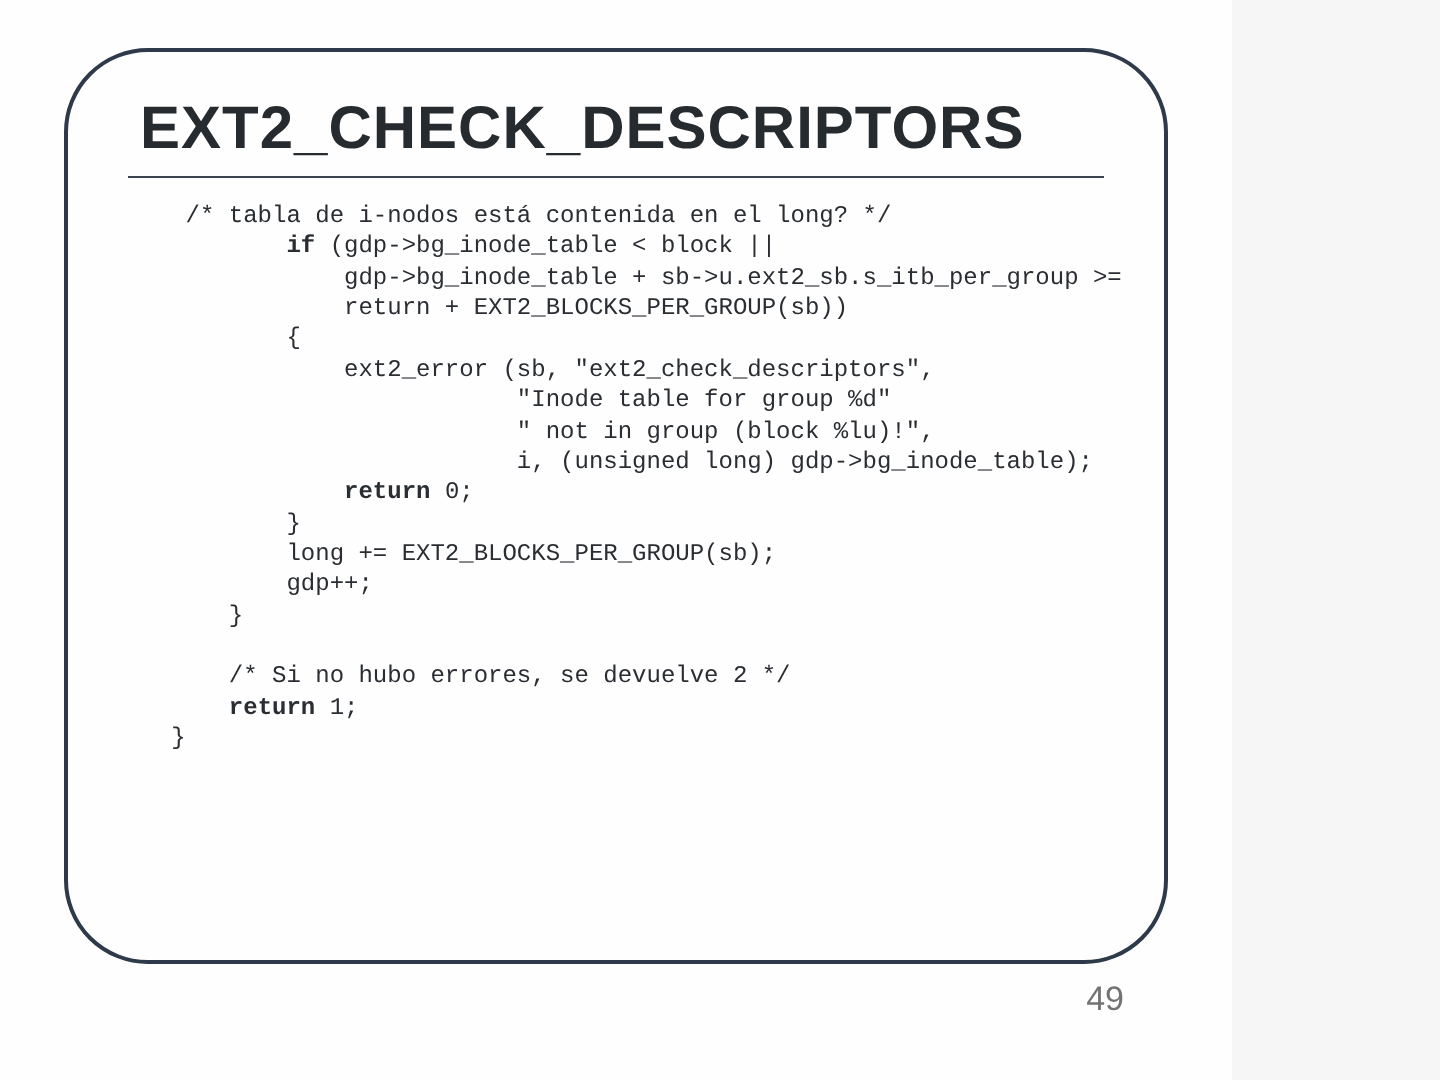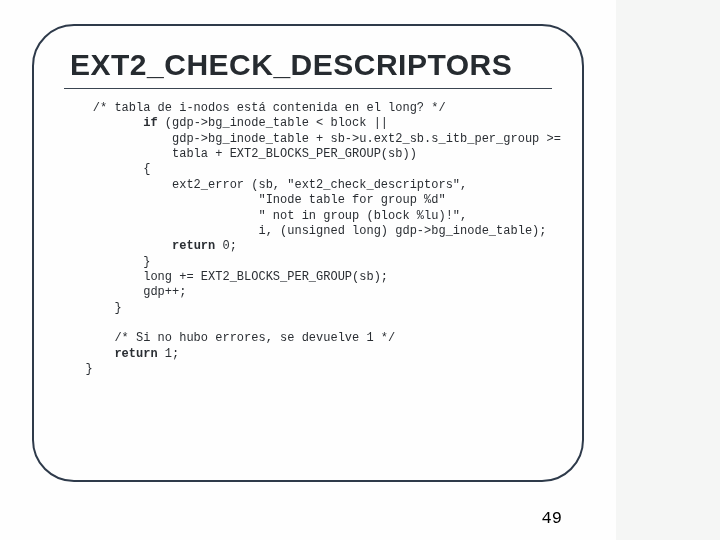--- a/index.html
+++ b/index.html
@@ -47,48 +47,48 @@
     font-family: "Courier New", Courier, monospace;
     font-size: 12px;
     line-height: 1.28;
     color: #2a2e33;
     white-space: pre;
   }
   pre.code b { font-weight: 700; }
   .page-num {
     position: absolute;
     right: 54px;
-    bottom: 12px;
+    bottom: 30px;
     font-size: 17px;
-    color: #000000;
-    font-family: Liberation Mono, monospace;
+    color: #737373;
+    font-family: Liberation Sans, sans-serif;
   }
 </style>
 </head>
 <body>
 
 <div class="slide">
   <div class="frame">
     <div class="title">EXT2_CHECK_DESCRIPTORS</div>
     <hr class="rule">
 
     <pre class="code"><span>    /* tabla de i-nodos está contenida en el long? */</span>
            <b>if</b><span> (gdp-&gt;bg_inode_table &lt; block ||</span>
 <span>               gdp-&gt;bg_inode_table + sb-&gt;u.ext2_sb.s_itb_per_group &gt;=</span>
-<span>               tabla + EXT2_BLOCKS_PER_GROUP(sb))</span>
+<span>               return + EXT2_BLOCKS_PER_GROUP(sb))</span>
 <span>           {</span>
 <span>               ext2_error (sb, "ext2_check_descriptors",</span>
 <span>                           "Inode table for group %d"</span>
 <span>                           " not in group (block %lu)!",</span>
 <span>                           i, (unsigned long) gdp-&gt;bg_inode_table);</span>
                <b>return</b><span> 0;</span>
 <span>           }</span>
 <span>           long += EXT2_BLOCKS_PER_GROUP(sb);</span>
 <span>           gdp++;</span>
 <span>       }</span>
 <span></span>
-<span>       /* Si no hubo errores, se devuelve 1 */</span>
+<span>       /* Si no hubo errores, se devuelve 2 */</span>
        <b>return</b><span> 1;</span>
 <span>   }</span></pre>
   </div>
 
   <div class="page-num">49</div>
 </div>
 
 </body></html>

